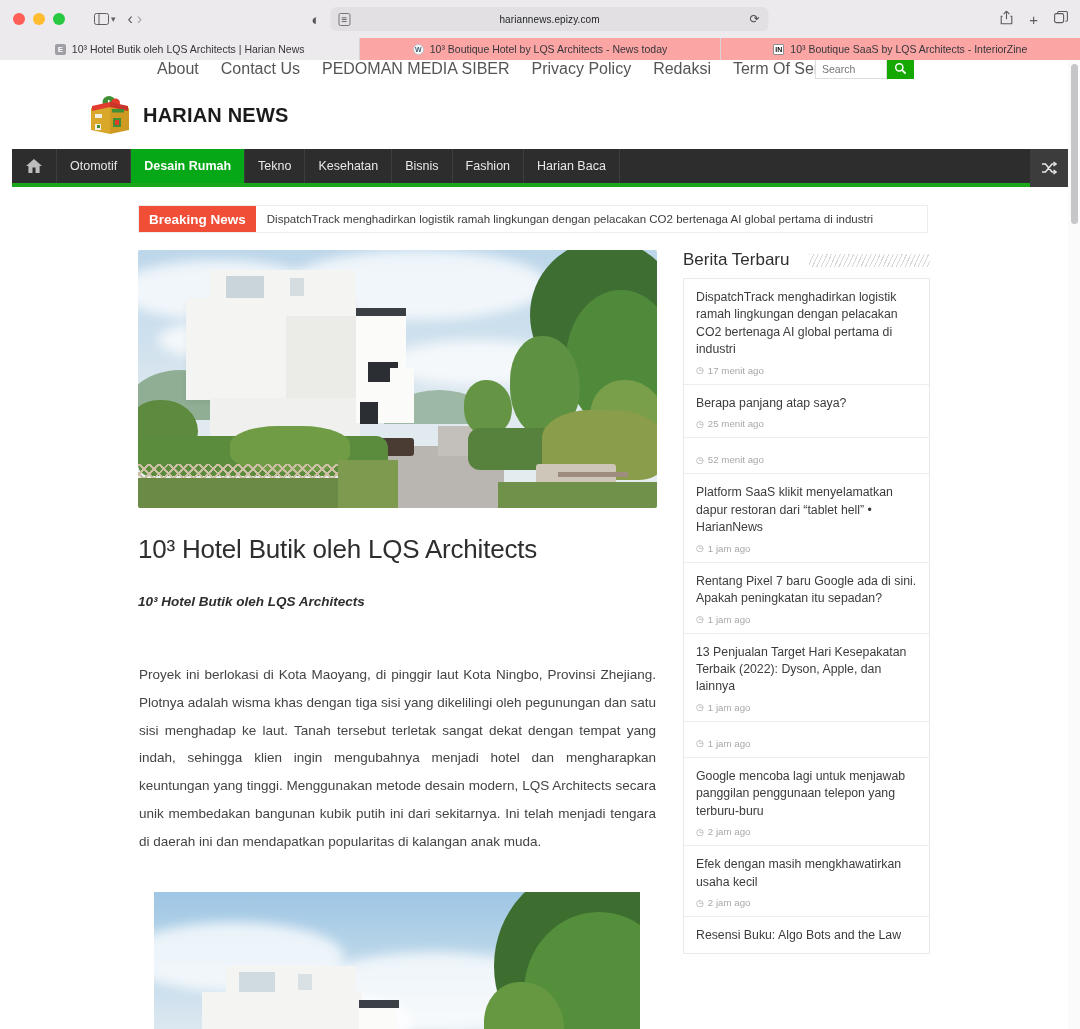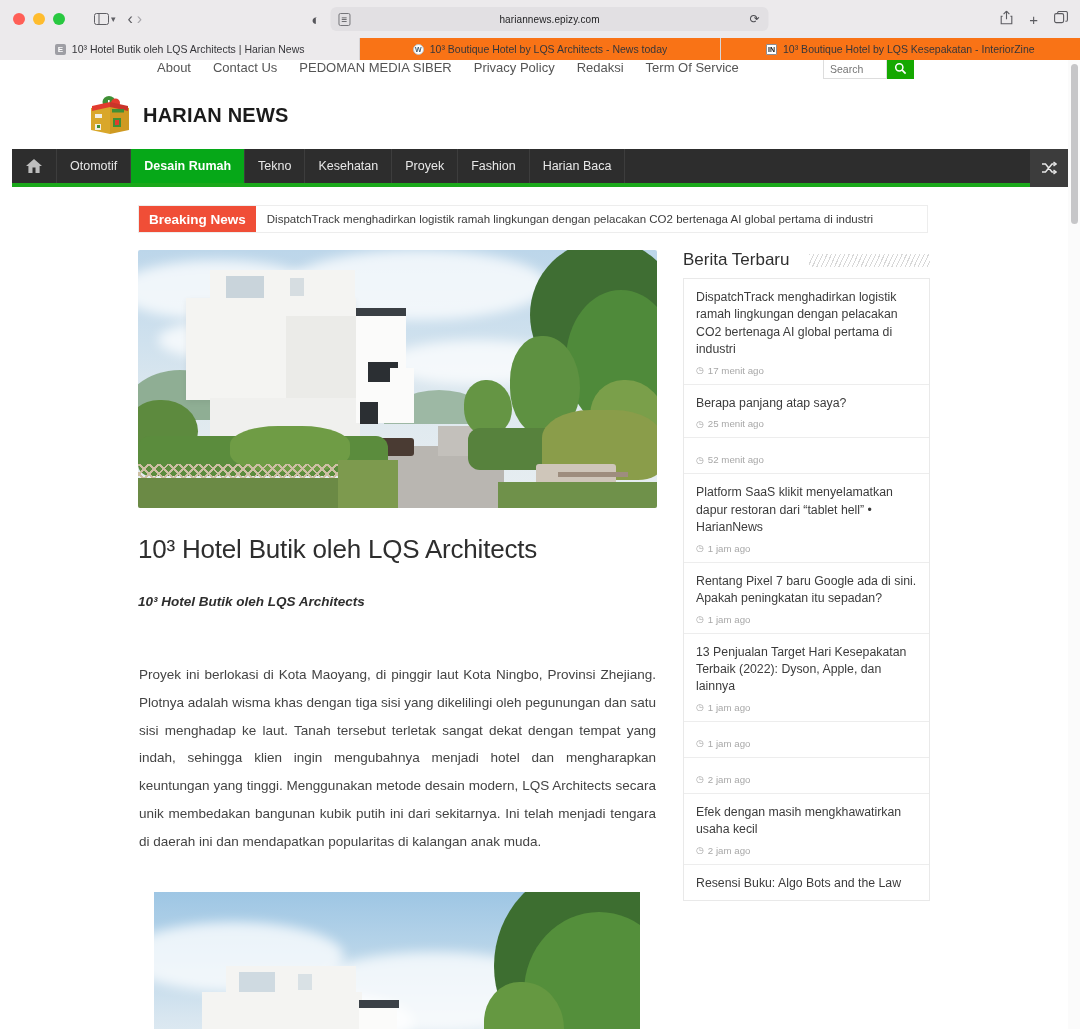--- a/index.html
+++ b/index.html
@@ -46,43 +46,43 @@
 
   
   .tabstrip { height: 22px; background:#eceaec; display:flex; }
   .tab {
     flex:1; display:flex; align-items:center; justify-content:center; gap:6px;
     font-size:10.5px; color:#36363a; position:relative;
     border-right: 1px solid #d7d5d8;
   }
   .tab:last-child { border-right:none; }
   .tab.active { background:#eceaec; }
-  .tab.inactive { background:#f97316; }
+  .tab.inactive { background:#fca5a5; }
   .favicon {
     width:11px; height:11px; border-radius:2px; flex:0 0 auto;
     display:inline-flex; align-items:center; justify-content:center;
     font-size:8px; font-weight:bold; color:#fff; background:#9e9ea4;
   }
   .favicon.wp { background:#ffffff; color:#3e5b70; border:1px solid #b9c2c9; border-radius:50%; font-size:7px;}
   .favicon.iz { background:#ffffff; color:#111; border:1px solid #8d8d92; border-radius:1px; font-size:7px; font-weight:900;}
   .tab .tab-label { white-space:nowrap; overflow:hidden; text-overflow:ellipsis; max-width: 300px; }
 
   
   .page { position:relative; width:1080px; height:969px; background:#fff; overflow:hidden; }
   .page-inner { width: 1068px; }
 
   .topbar { height: 22px; background:#fff; position:relative; }
   .topmenu {
     position:absolute; left:146px; top:0px;
     display:flex; gap:0px; align-items:center;
   }
-  .topmenu a { font-size:13px; color:#555; text-decoration:none; padding:0 11px; white-space:nowrap;}
+  .topmenu a { font-size:16px; color:#555; text-decoration:none; padding:0 11px; white-space:nowrap;}
   .searchbox { position:absolute; right:154px; top:-2px; display:flex; align-items:center; }
   .searchbox input {
-    width:64px; height:21px; border:1px solid #ddd; background:#fff;
+    width:72px; height:21px; border:1px solid #ddd; background:#fff;
     font-size:10.5px; color:#999; padding:0 6px; outline:none;
   }
   .searchbox .sbtn {
     width:27px; height:21px; background:#15a800; border:none; color:#fff;
     display:flex; align-items:center; justify-content:center; font-size:13px; cursor:pointer;
   }
 
   
   .logoband { height:67px; background:#fff; display:flex; align-items:center; padding-left:88px; }
   .logo { display:flex; align-items:center; gap:7px; }
@@ -219,21 +219,21 @@
     <div class="tab active">
       <span class="favicon">E</span>
       <span class="tab-label">10³ Hotel Butik oleh LQS Architects | Harian News</span>
     </div>
     <div class="tab inactive">
       <span class="favicon wp">W</span>
       <span class="tab-label">10³ Boutique Hotel by LQS Architects - News today</span>
     </div>
     <div class="tab inactive">
       <span class="favicon iz">IN</span>
-      <span class="tab-label">10³ Boutique Hotel by LQS Kesepakatan - InteriorZine</span>
+      <span class="tab-label">10³ Boutique SaaS by LQS Architects - InteriorZine</span>
     </div>
   </div>
 
   <div class="page">
     <div class="page-inner">
 
       <div class="topbar">
         <div class="topmenu">
           <a href="#">About</a>
           <a href="#">Contact Us</a>
@@ -290,21 +290,21 @@
           <div class="nav-item active">
               <span>Desain Rumah</span>
             </div>
           <div class="nav-item">
               <span>Tekno</span>
             </div>
           <div class="nav-item">
               <span>Kesehatan</span>
             </div>
           <div class="nav-item">
-              <span>Proyek</span>
+              <span>Bisnis</span>
             </div>
           <div class="nav-item">
               <span>Fashion</span>
             </div>
           <div class="nav-item">
               <span>Harian Baca</span>
             </div>
           <div class="nav-shuffle">
             <svg width="16" height="14" viewBox="0 0 16 14">
                 <path d="M1 3 H4.5 L11 11 H15 M1 11 H4.5 L11 3 H15" fill="none" stroke="#e6e6e6" stroke-width="1.5"></path>
@@ -443,20 +443,21 @@
                   <span>1 jam ago</span>
                 </div>
             </div>
             <div class="side-item">
               <div class="side-item-time">
                   <span class="clock">◷</span>
                   <span>1 jam ago</span>
                 </div>
             </div>
             <div class="side-item">
+              <div class="side-item-title">Google mencoba lagi untuk menjawab panggilan penggunaan telepon yang terburu-buru</div>
               <div class="side-item-time">
                   <span class="clock">◷</span>
                   <span>2 jam ago</span>
                 </div>
             </div>
             <div class="side-item">
               <div class="side-item-title">Efek dengan masih mengkhawatirkan usaha kecil</div>
               <div class="side-item-time">
                   <span class="clock">◷</span>
                   <span>2 jam ago</span>

